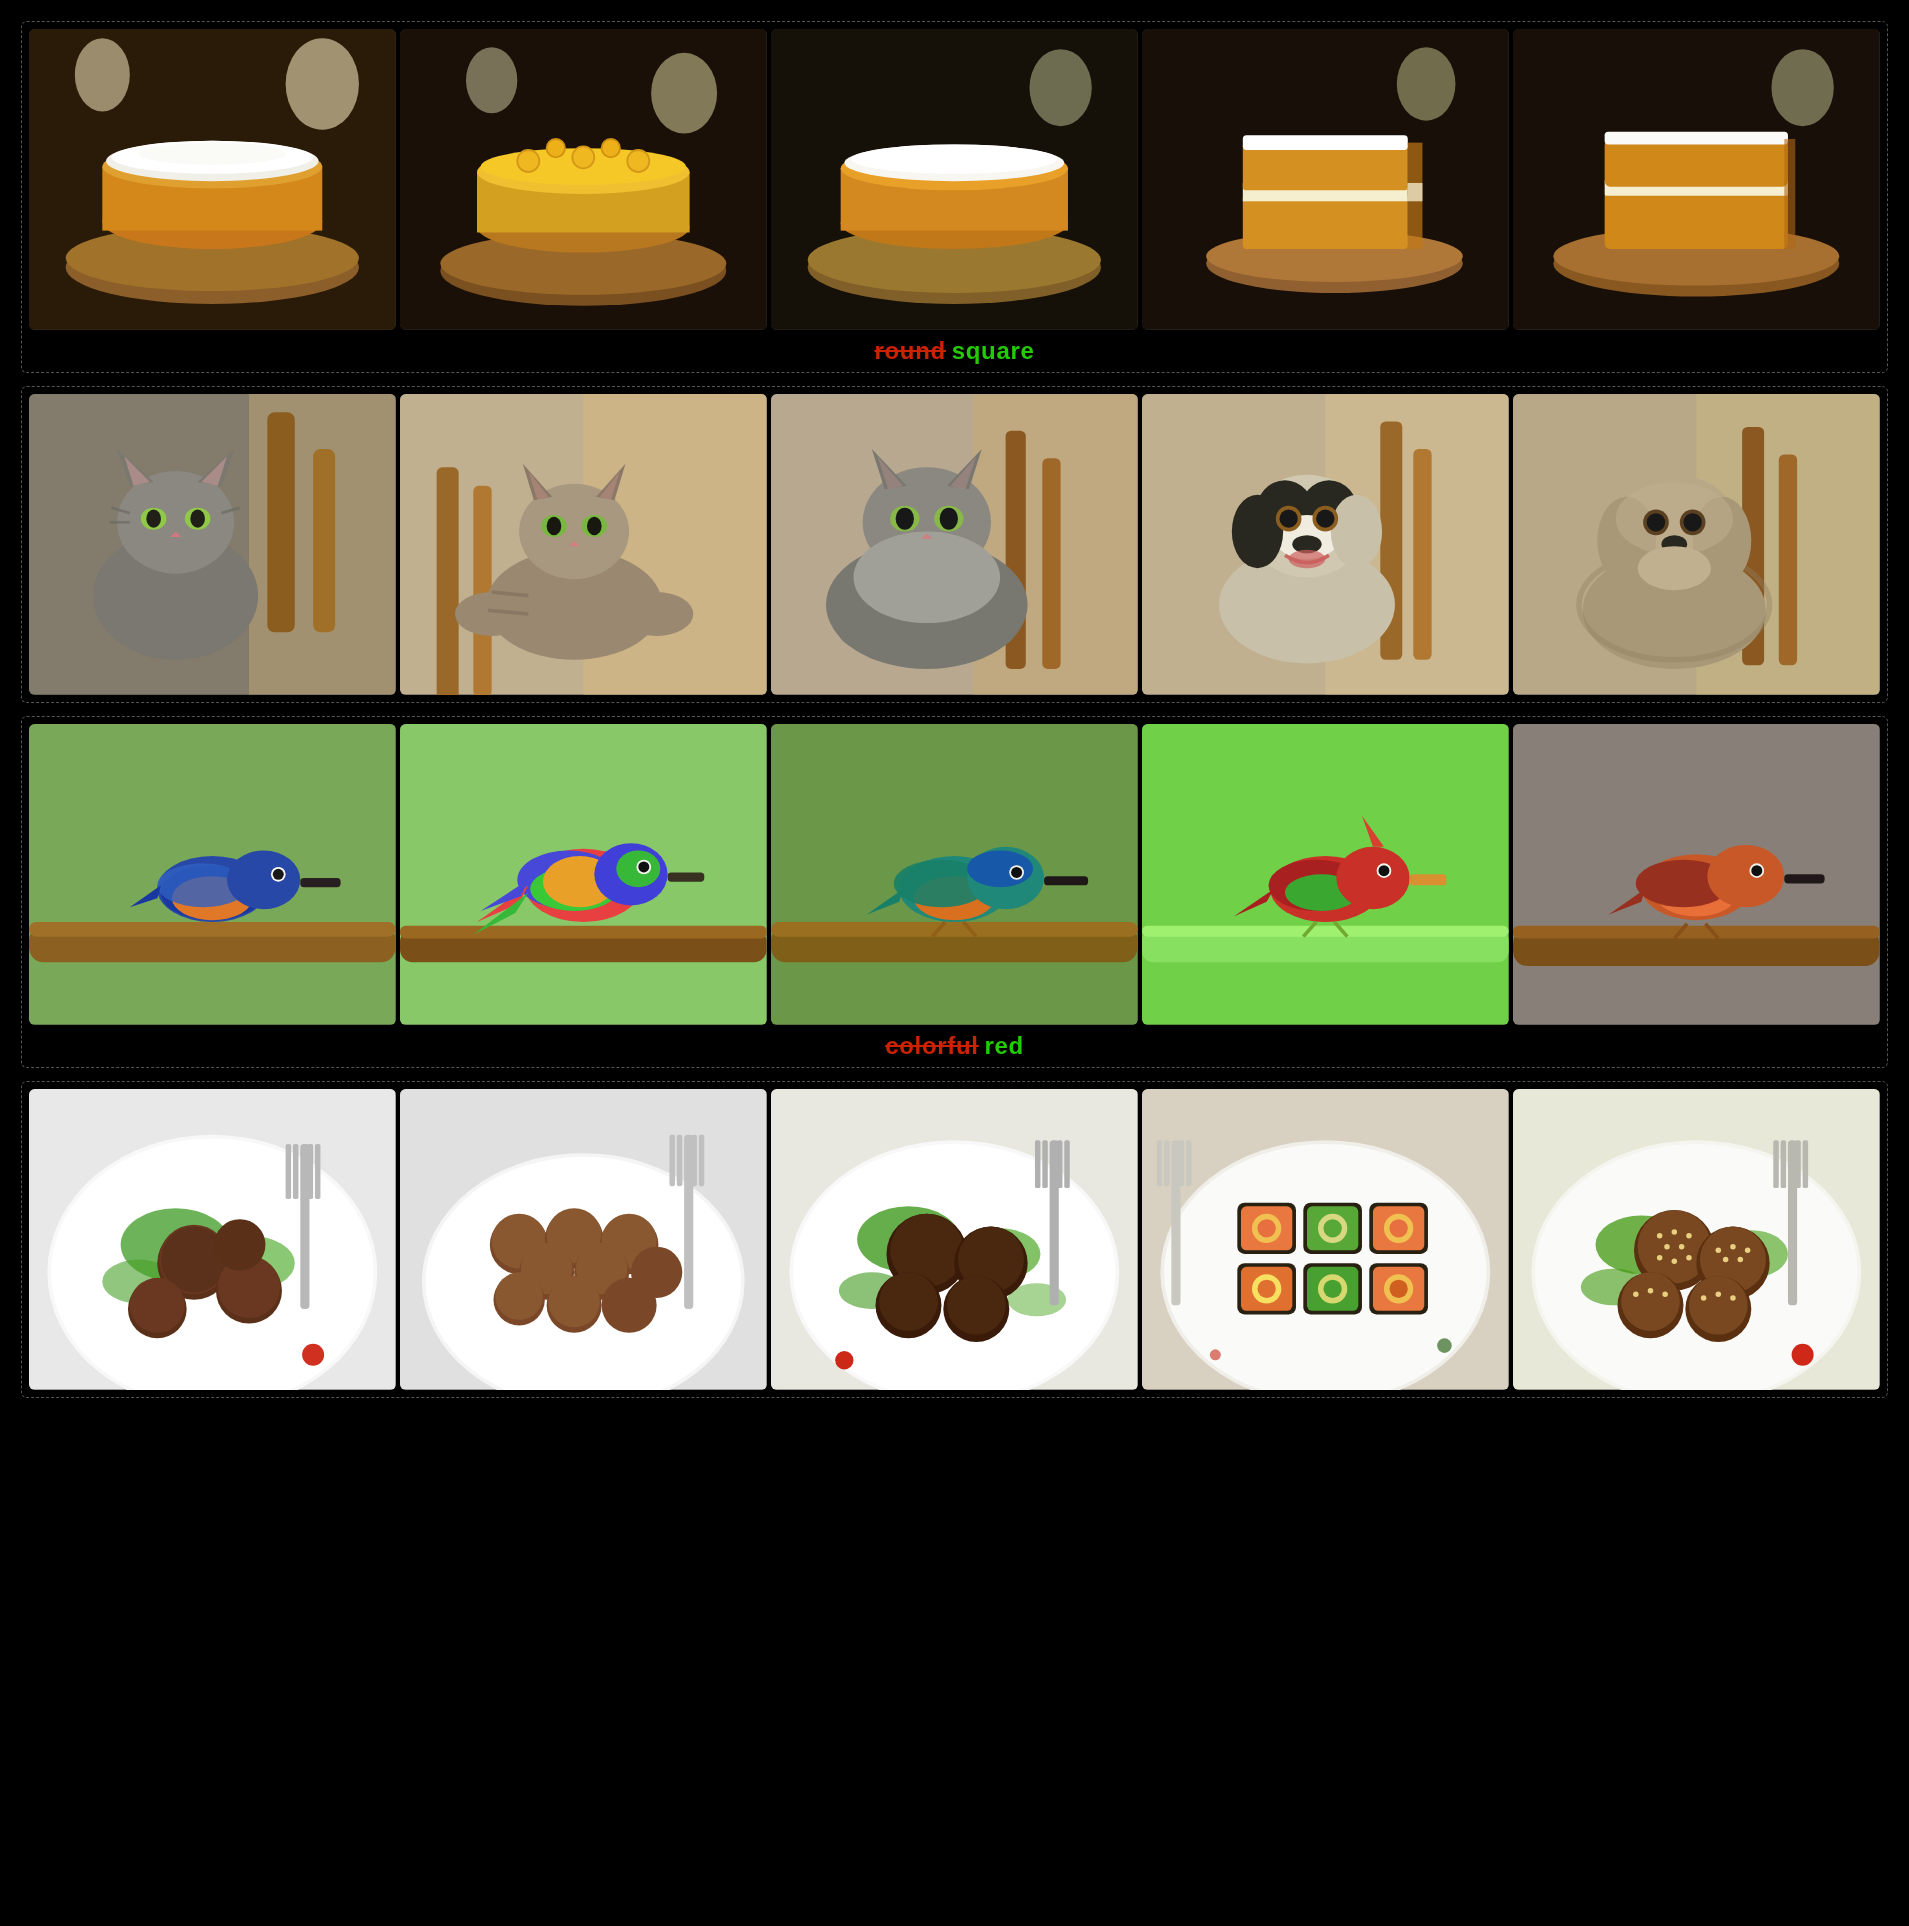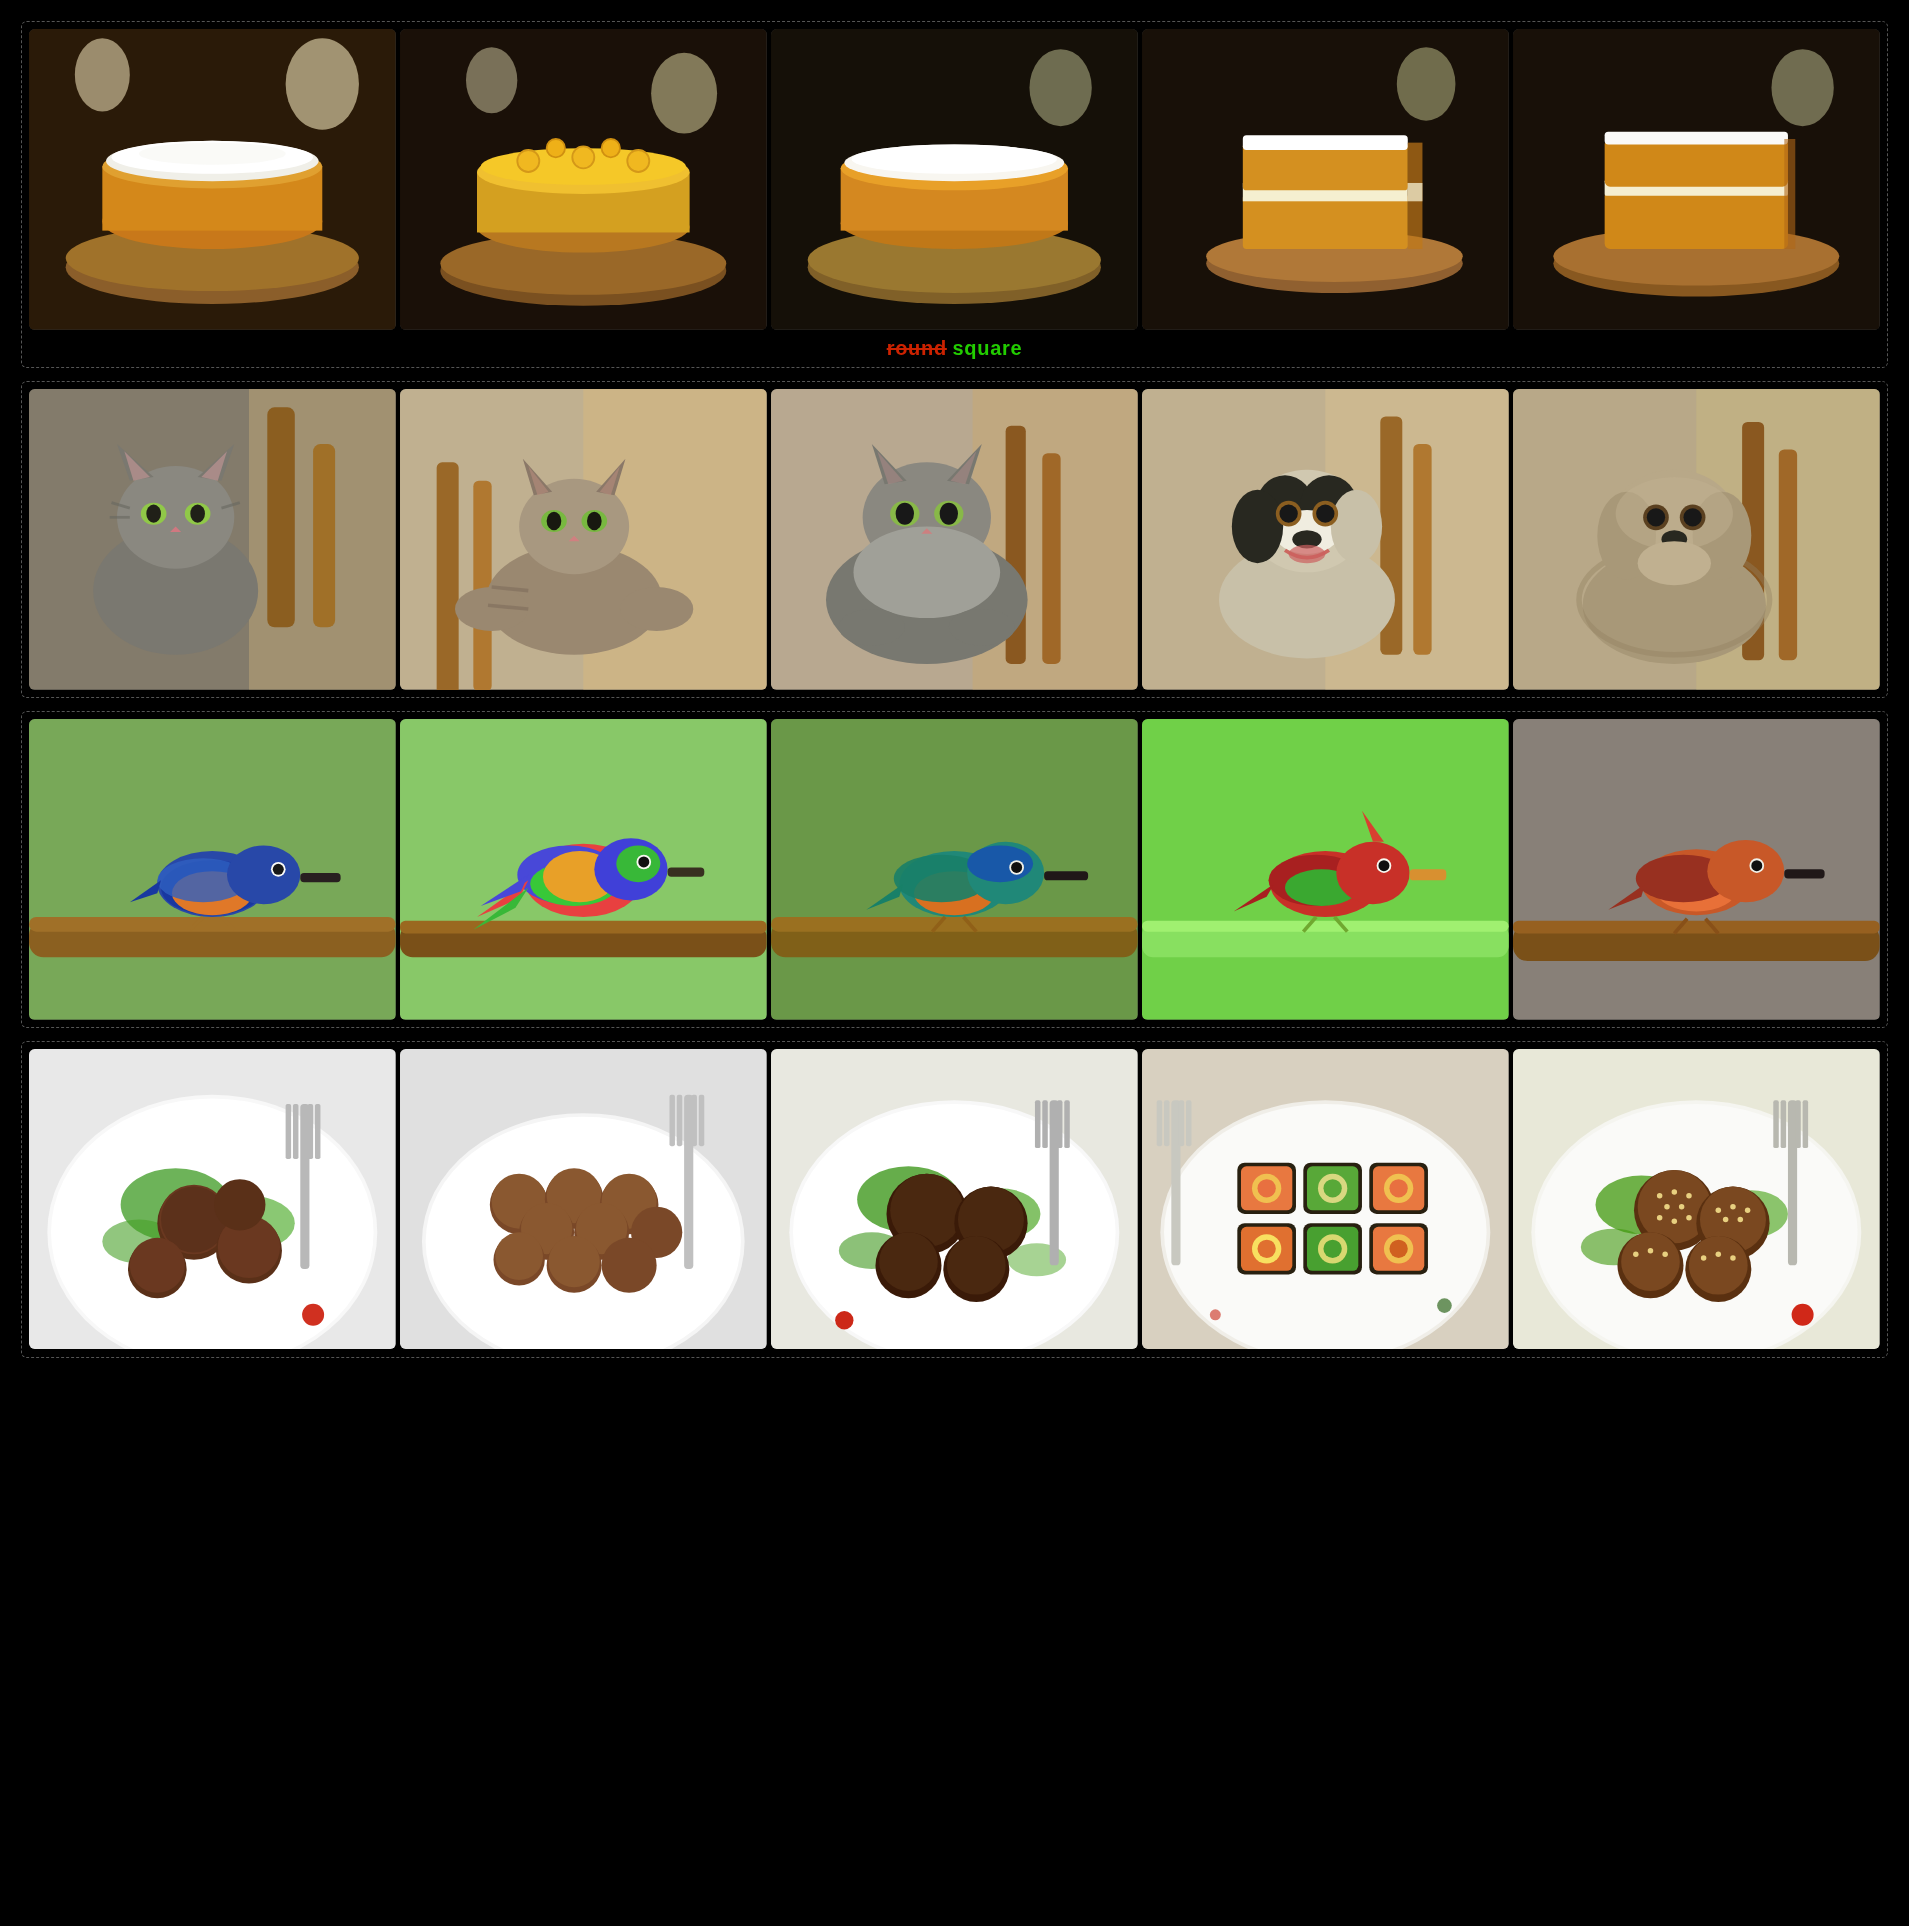--- a/index.html
+++ b/index.html
@@ -30,21 +30,21 @@
       aspect-ratio: 1 / 0.82;
       border-radius: 5.7px;
       overflow: hidden;
       background: #333;
       position: relative;
     }
 
     .row-label {
       text-align: center;
       margin-top: 7.1px;
-      font-size: 20px;
+      font-size: 24px;
       font-weight: 900;
       letter-spacing: 0.7px;
     }
     .label-strikethrough {
       color: #CC2200;
       text-decoration: line-through;
       margin-right: 5.7px;
     }
     .label-replacement {
       color: #22CC00;
@@ -469,20 +469,23 @@
           <circle cx="133" cy="80" r="3" fill="#101010"></circle>
 
           <polygon points="72,90 52,104 70,97" fill="#983020"></polygon>
 
           <line x1="95" y1="109" x2="88" y2="117" stroke="#885018" stroke-width="2"></line>
           <line x1="105" y1="109" x2="112" y2="117" stroke="#885018" stroke-width="2"></line>
         </svg>
       </div>
     </div>
 
+    <div class="row-label">
+      <span class="label-strikethrough">colorful</span><span class="label-replacement">red</span>
+    </div>
   </div>
 
   <div class="row-section">
     <div class="image-row">
 
       <div class="image-cell">
         <svg class="img-svg" viewBox="0 0 200 164" xmlns="http://www.w3.org/2000/svg">
           <rect width="200" height="164" fill="#E8E8E8"></rect>
 
           <ellipse cx="100" cy="100" rx="90" ry="75" fill="#F8F8F8"></ellipse>

